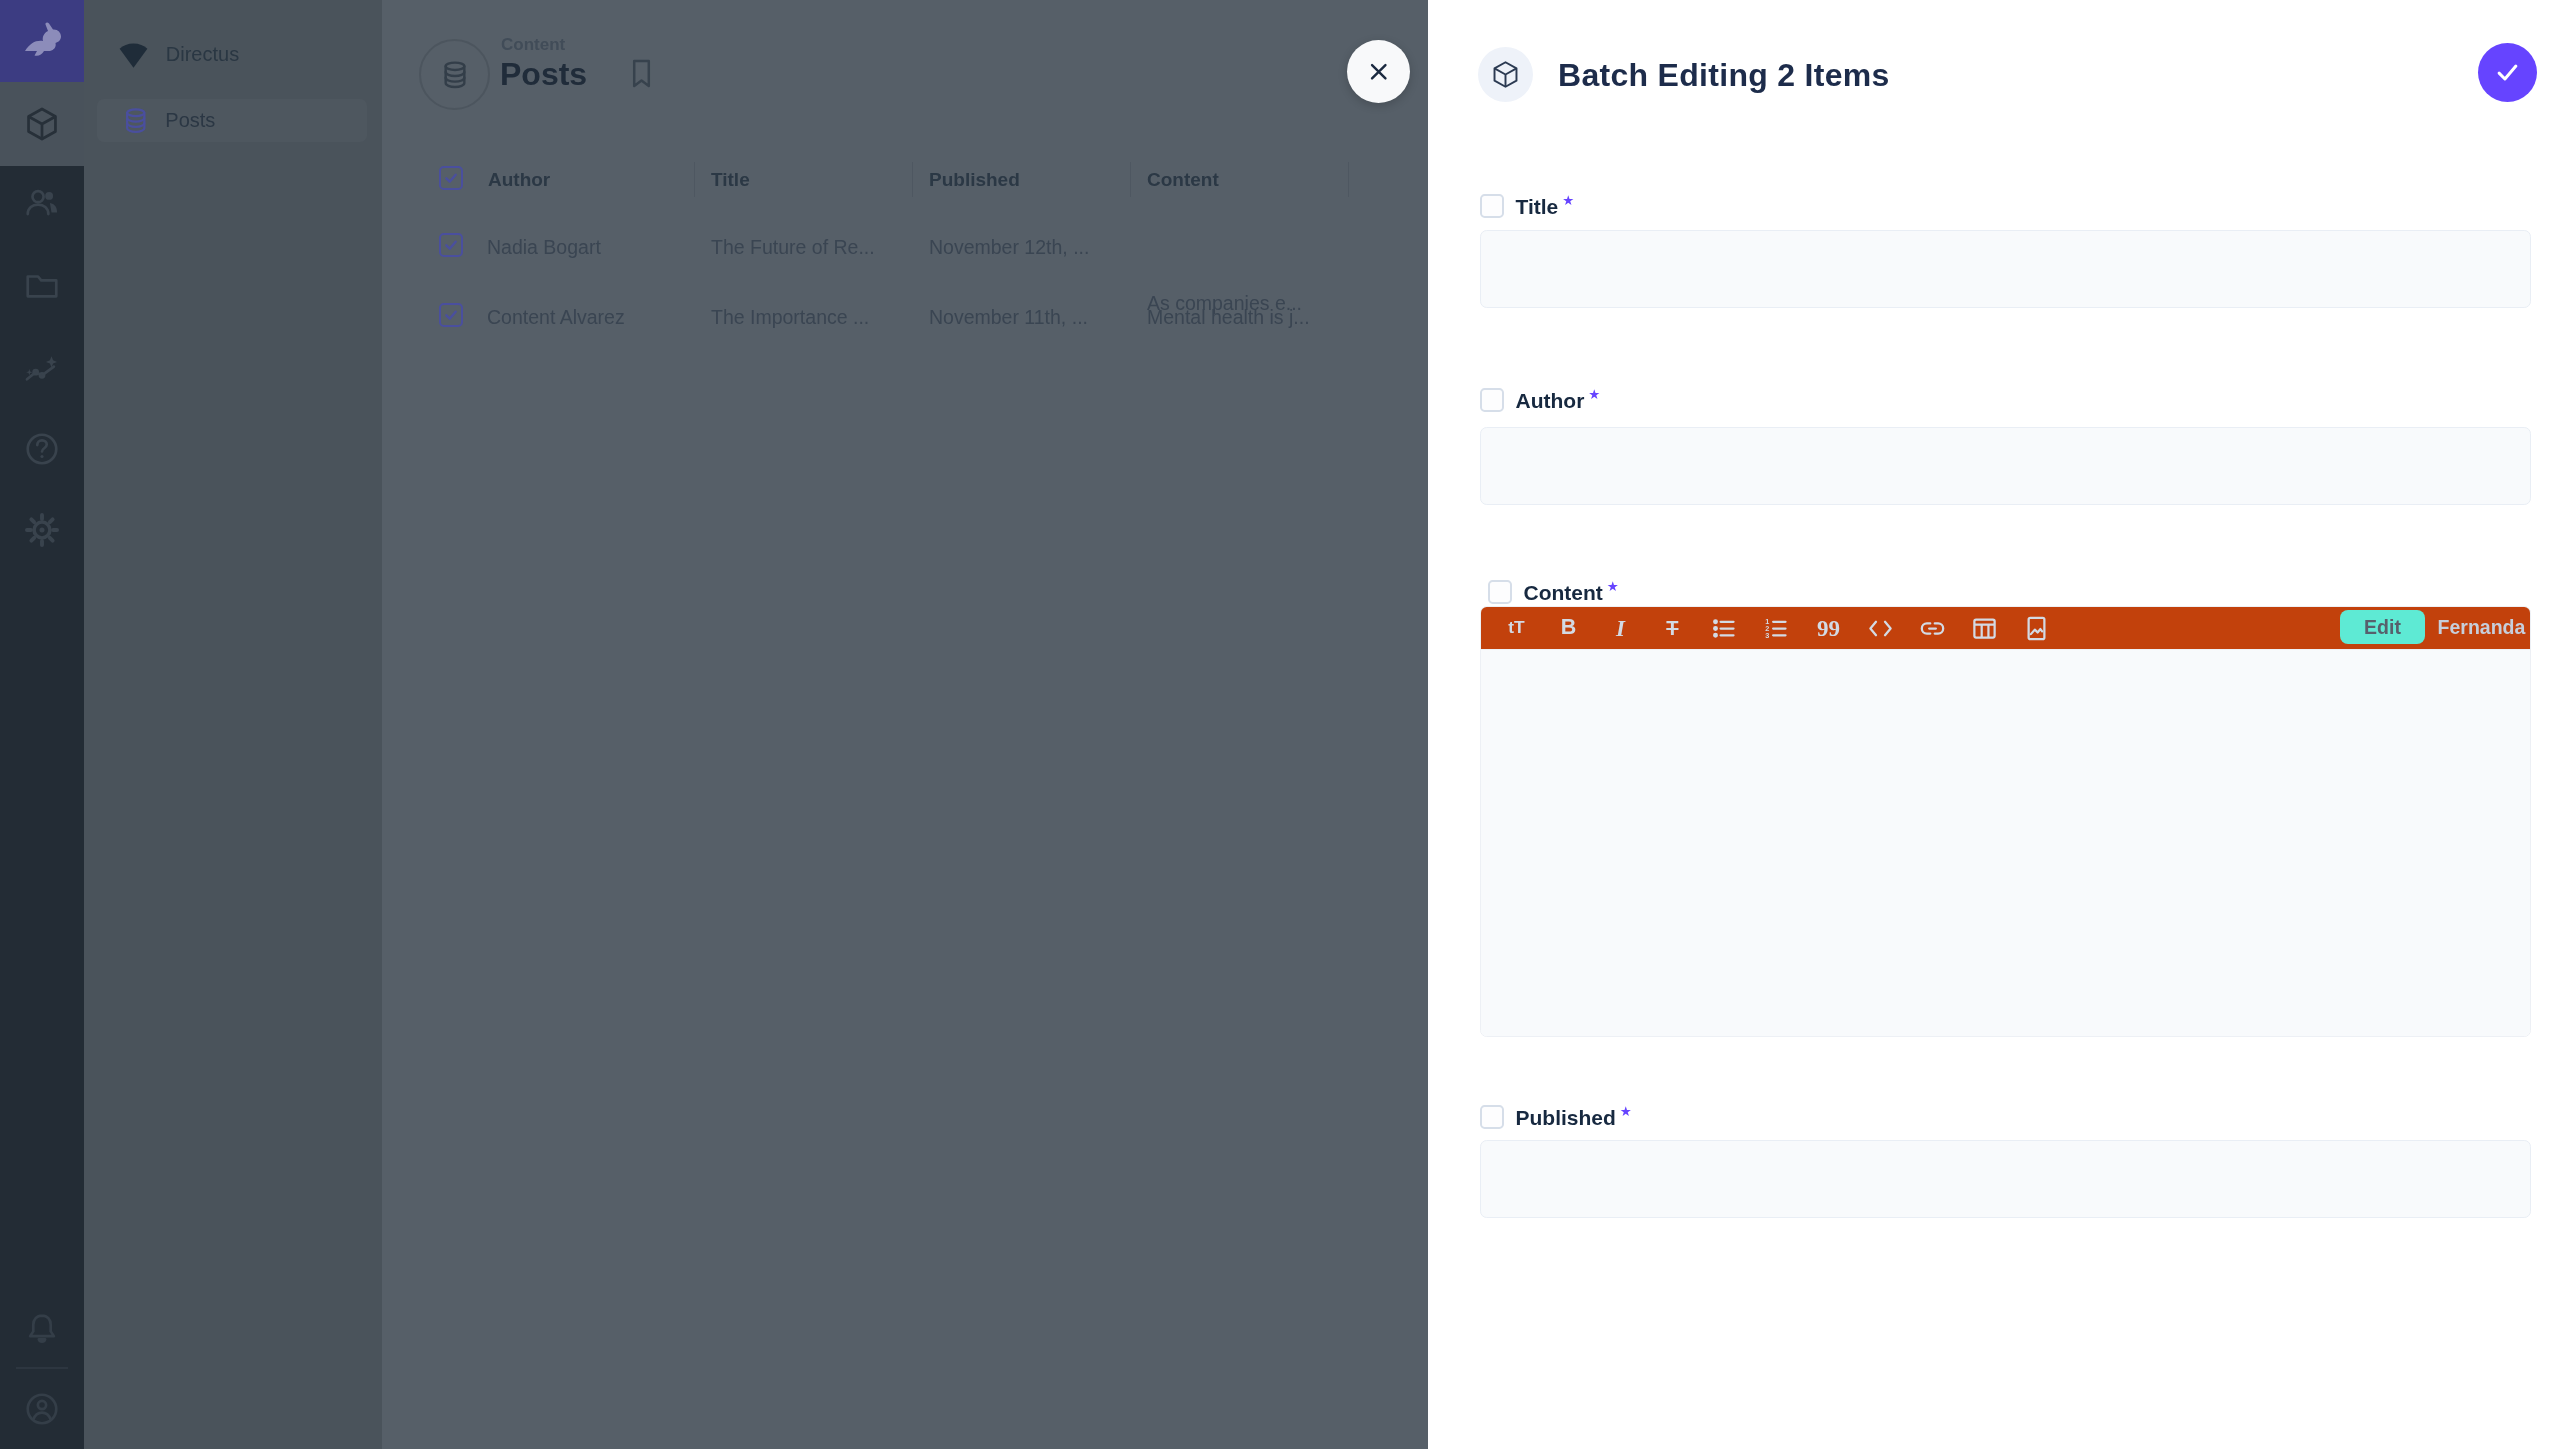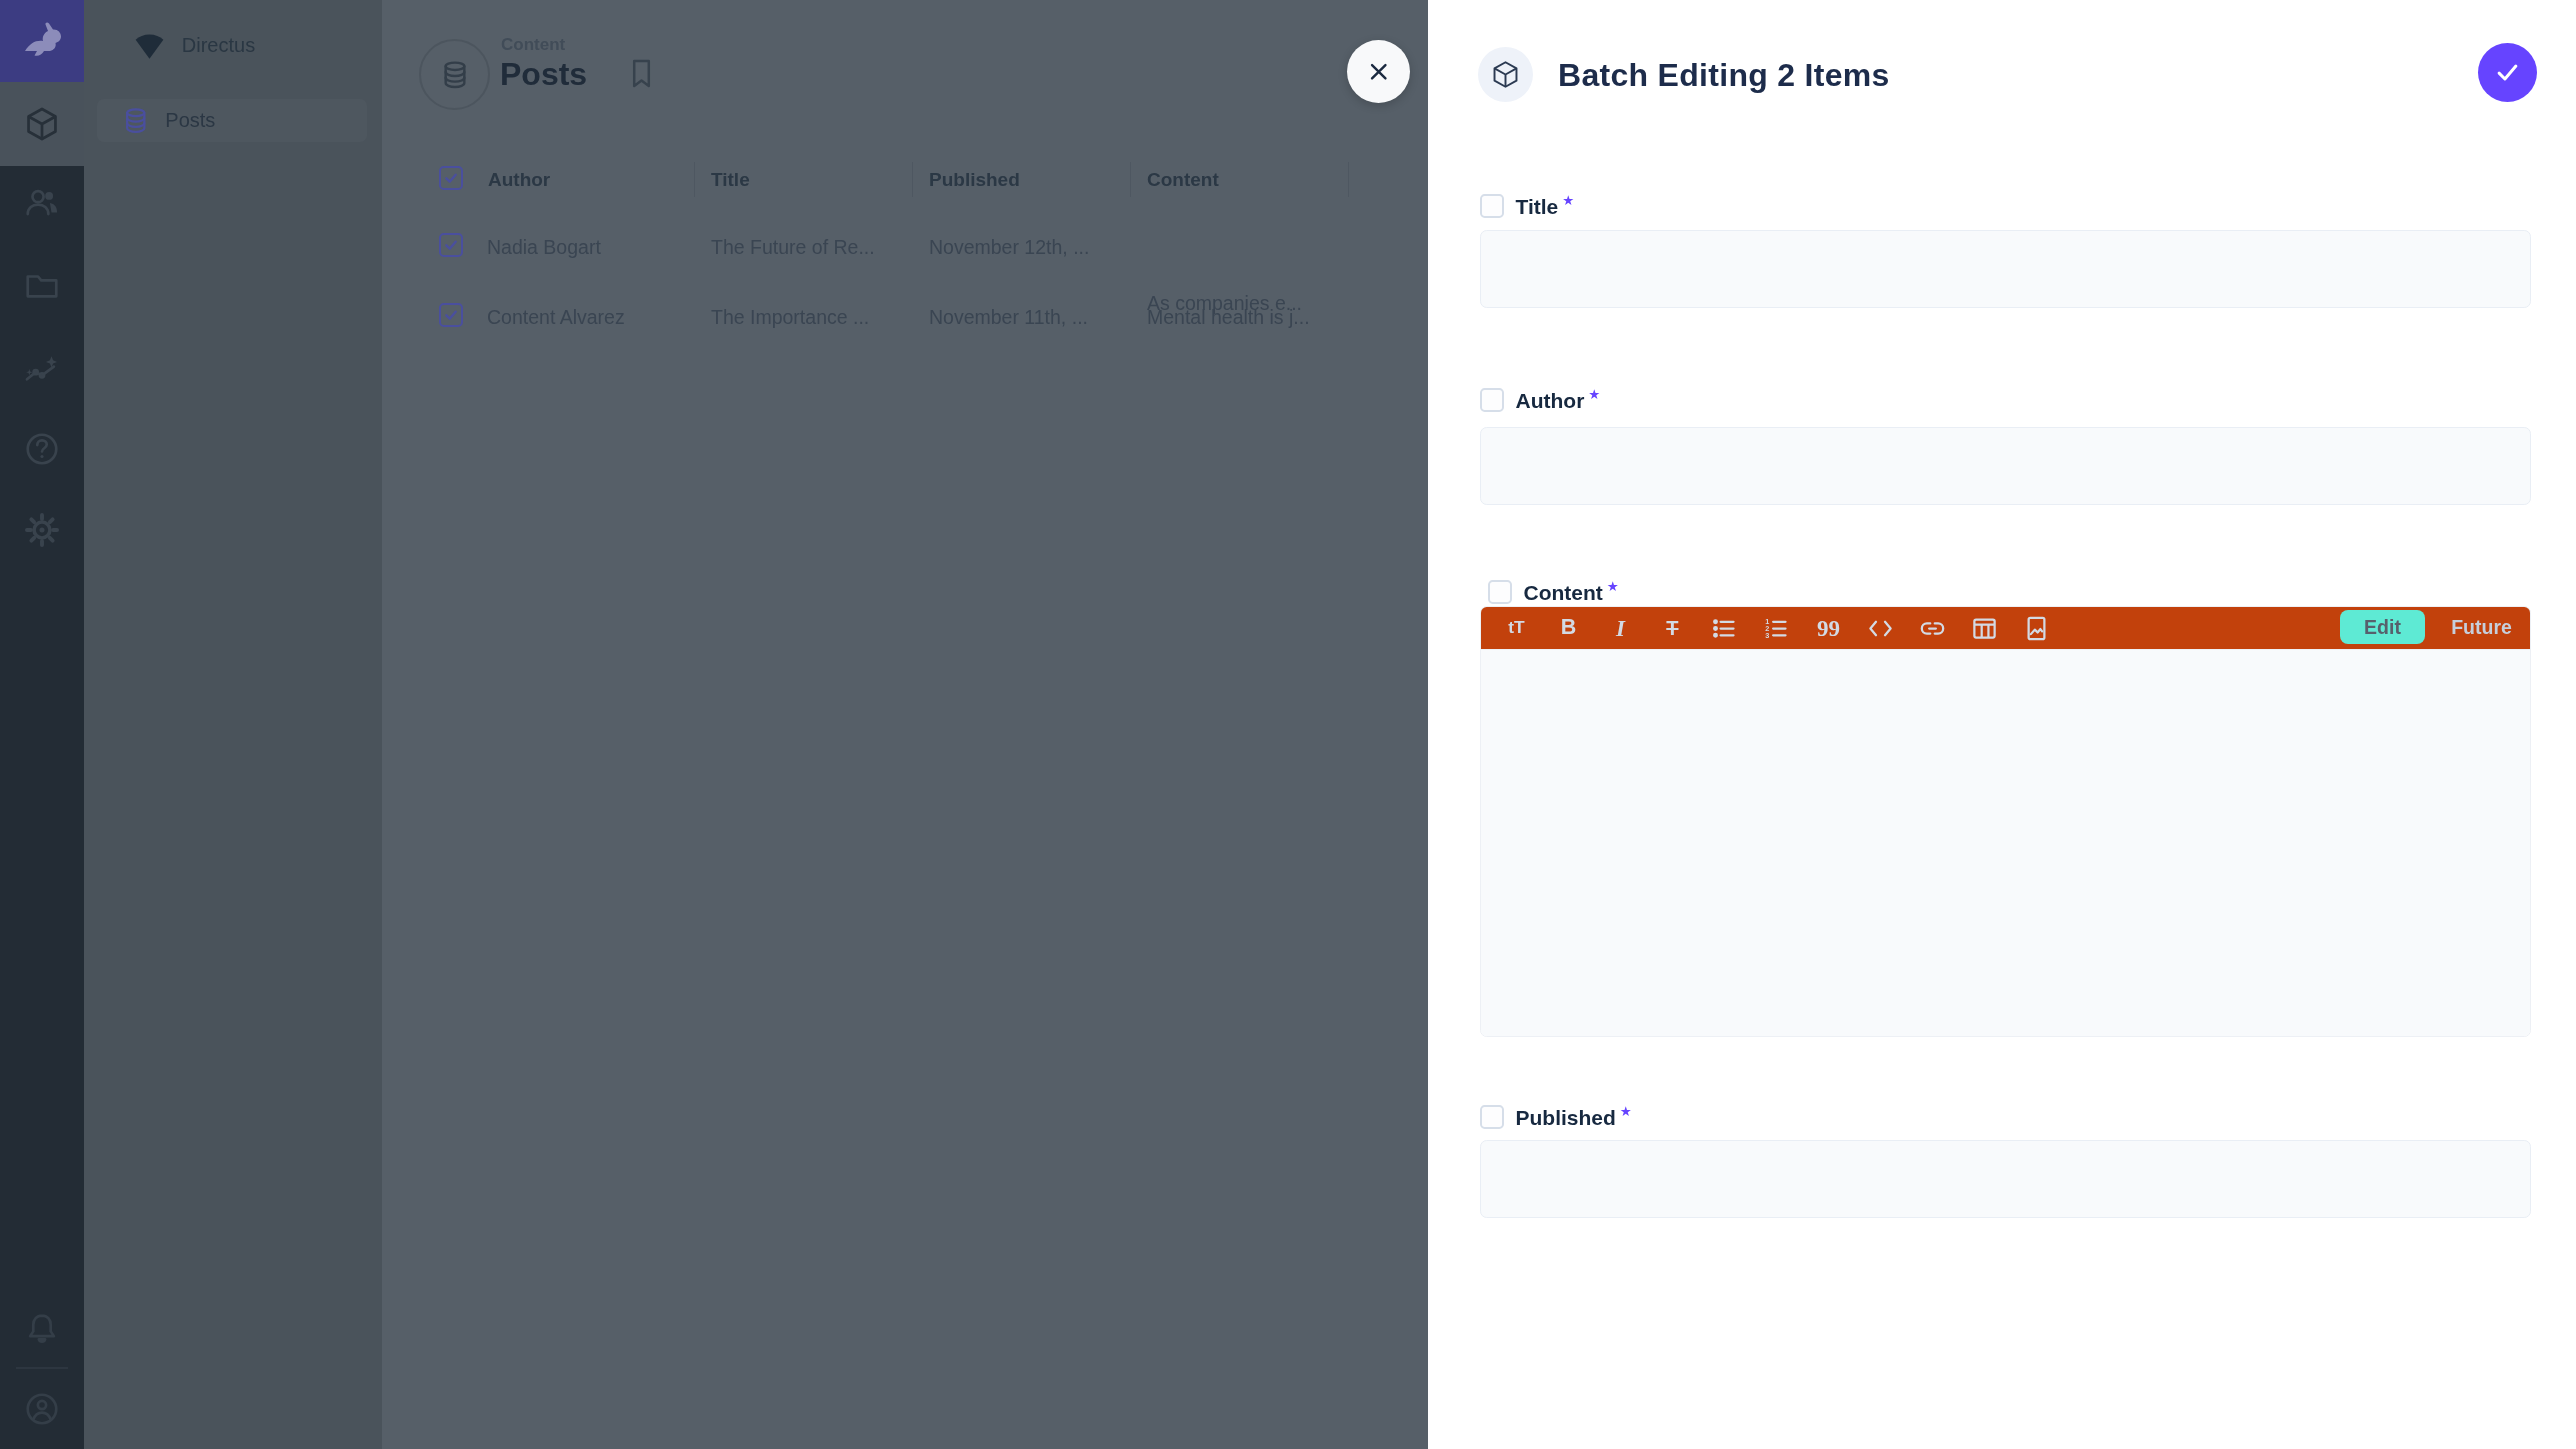--- a/index.html
+++ b/index.html
@@ -13,21 +13,21 @@
 
   
   .module-bar{left:0;top:0;width:84px;height:1449px;background:#232c35;}
   .logo-tile{left:0;top:0;width:84px;height:84px;background:#3c3c82;display:flex;align-items:center;justify-content:center;}
   .module-tile{width:84px;height:84px;display:flex;align-items:center;justify-content:center;color:#39434d;}
   .module-tile.active{background:#49525b;color:#273039;}
   .modbar-bottom-divider{left:16px;top:1367px;width:52px;height:2px;background:#2d3640;}
 
   
   .nav-panel{left:84px;top:0;width:299px;height:1449px;background:#4a535b;}
-  .project-row{left:84px;top:21px;width:299px;height:48px;display:flex;align-items:center;gap:14.8px;padding-left:48px;box-sizing:border-box;color:#27333f;}
+  .project-row{left:84px;top:30px;width:299px;height:48px;display:flex;align-items:center;gap:14.8px;padding-left:32px;box-sizing:border-box;color:#27333f;}
   .project-name{font-size:20px;font-weight:500;color:#2a3743;}
   .nav-item{left:97px;top:99px;width:270px;height:43px;background:#4e575f;border-radius:6.7px;display:flex;align-items:center;gap:14.8px;padding-left:24px;box-sizing:border-box;}
   .nav-item-label{font-size:20px;font-weight:500;color:#2b3744;}
 
   
   .content-area{left:382px;top:0;width:1045px;height:1449px;background:#565f68;}
   .coll-circle{left:419px;top:39px;width:71px;height:71px;border:2px solid #4c555e;border-radius:50%;display:flex;align-items:center;justify-content:center;color:#333e49;box-sizing:border-box;}
   .breadcrumb{left:501px;top:35px;font-size:17px;font-weight:600;color:#414c58;}
   .page-title{left:500px;top:56px;font-size:32px;font-weight:700;color:#202c3a;}
   .bookmark-btn{left:624px;top:56px;color:#37424d;}
@@ -346,20 +346,20 @@
     <div class="tool-btn">
       <svg width="27" height="27" viewBox="0 0 48 48" fill="none" stroke="currentColor" stroke-width="4" stroke-linejoin="round">
         <rect x="10" y="5" width="28" height="38" rx="3"></rect>
         <path d="M14 34 L21 26 L26 31 L31 25 L34 29" stroke-linecap="round"></path>
       </svg>
     </div>
   </div>
   <div class="md-body"></div>
 </div>
 <div class="tab-edit">Edit</div>
-<div class="tab-preview">Future</div>
+<div class="tab-preview">Fernanda</div>
 
 <div class="field-head" style="left:1480px;top:1104px;">
   <div class="cb light"></div>
   <div class="field-label"><span>Published</span><span class="req-star">★</span></div>
 </div>
 <input class="text-input" style="top: 1140px;" type="text" value="">
 
 
 </body></html>

